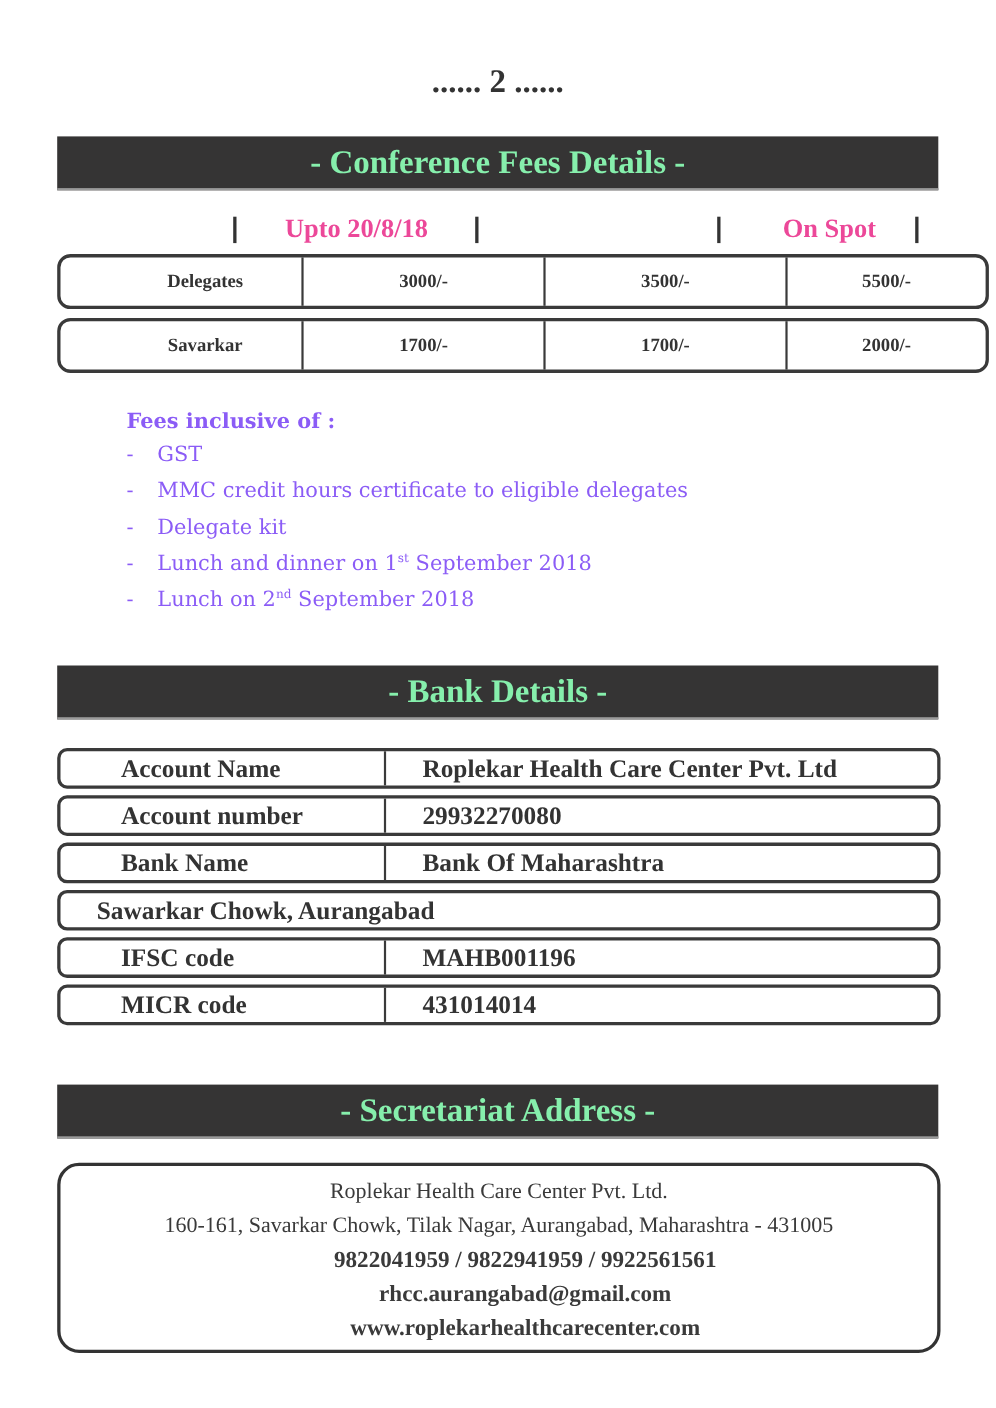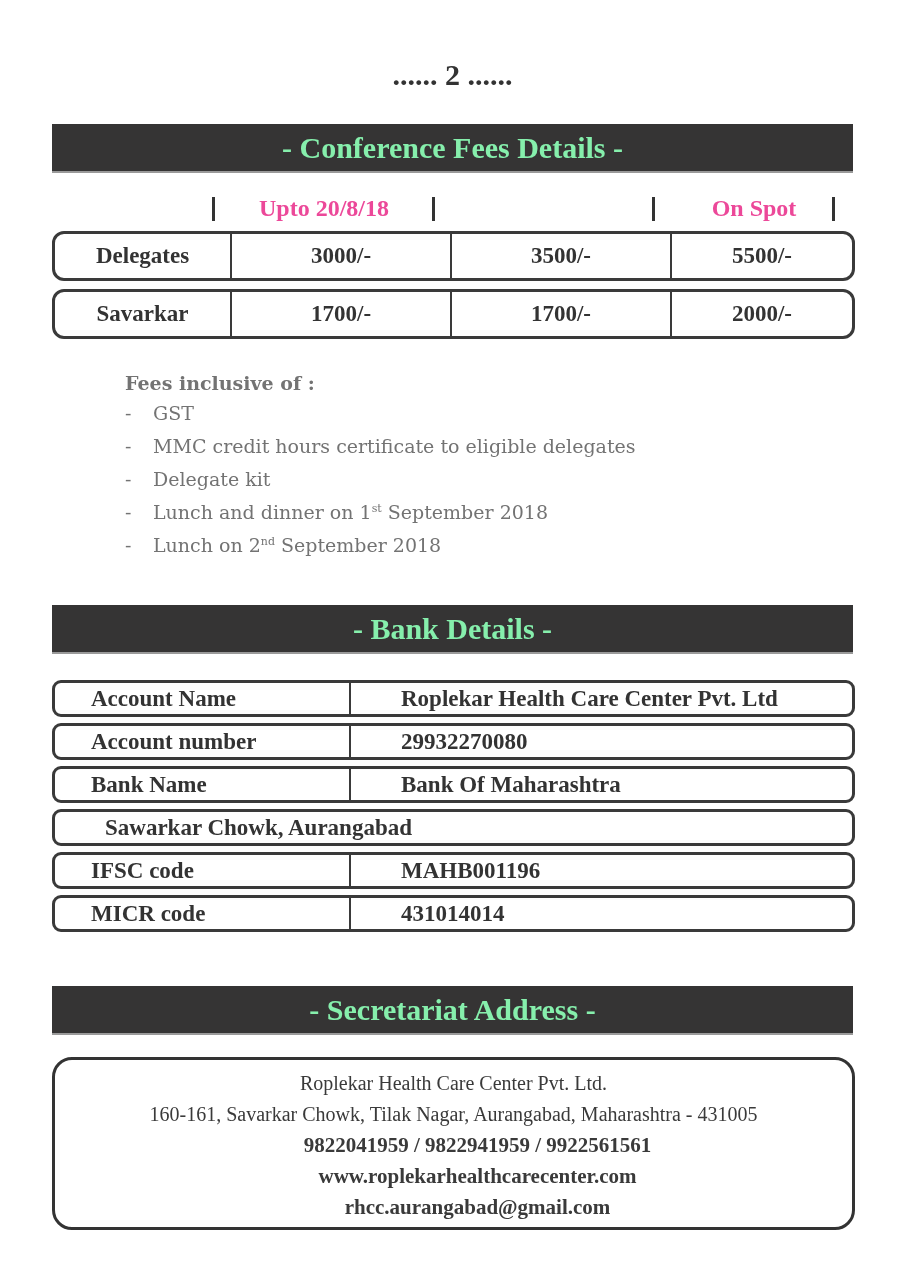--- a/index.html
+++ b/index.html
@@ -9,34 +9,34 @@
               font-family:"Liberation Serif", serif; font-weight:bold; font-size:30px; color:#333; }
   .section-bar { position:absolute; left:52px; width:801px; height:47px; background:#353434;
                  border-bottom:2px solid #9a9a9a; color:#86efac; text-align:center;
                  font-family:"Liberation Serif", serif; font-weight:bold; font-size:30px; line-height:47px; }
   .fee-head { position:absolute; top:195px; left:36px; width:801px; height:30px;
               font-family:"Liberation Serif", serif; font-weight:bold; font-size:24px; color:#ec4899; }
   .fee-head .col { position:absolute; top:0; text-align:center; width:220px; }
   .fee-head .bar { position:absolute; top:2px; width:3px; height:24px; background:#333; }
   .fee-row { position:absolute; left:52px; width:797px; height:44px; border:3px solid #3a3a3a;
              border-radius:12px; display:flex; font-family:"Liberation Serif", serif;
-             font-weight:bold; font-size:23px; color:#333; }
+             font-weight:bold; font-size:17px; color:#333;padding-left:44px; }
   .fee-row .cell { display:flex; align-items:center; justify-content:center; border-left:2px solid #3a3a3a; }
   .fee-row .cell:first-child { border-left:none; }
-  .incl { position:absolute; top:372px; left:125px; font-family:"DejaVu Serif", serif; color:#737373; }
+  .incl { position:absolute; top:372px; left:115px; font-family:"DejaVu Serif", serif; color:#8b5cf6; }
   .incl .title { font-weight:bold; font-size:19px; margin-bottom:8px; }
   .incl .item { font-size:19px; height:33px; display:flex; }
   .incl .dash { width:28px; }
   .incl sup { font-size:11px; }
   .bank-row { position:absolute; left:52px; width:797px; height:31px; border:3px solid #3a3a3a;
               border-radius:9px; display:flex; font-family:"Liberation Serif", serif;
               font-weight:bold; font-size:23px; color:#333; }
-  .bank-row .k { width:296px; padding-left:36px; box-sizing:border-box; display:flex; align-items:center;
+  .bank-row .k { width:296px; padding-left:55px; box-sizing:border-box; display:flex; align-items:center;
                  border-right:2px solid #3a3a3a; }
-  .bank-row .v { padding-left:50px; display:flex; align-items:center;text-align:center; }
+  .bank-row .v { padding-left:33px; display:flex; align-items:center;text-align:center; }
   .addr-box { position:absolute; top:1057px; left:52px; width:797px; height:167px; border:3px solid #333;
               border-radius:20px; text-align:center; font-family:"Liberation Serif", serif; color:#3a3a3a; }
   .addr-box .line { height:31px; line-height:31px; font-size:20px; }
   .addr-box .b { font-weight:bold; font-size:21px;margin-left:48px; }
 </style>
 </head>
 <body>
 
 <div class="page-num">...... 2 ......</div>
 
@@ -115,15 +115,15 @@
     <div class="v">431014014</div>
   </div>
 
 <div class="section-bar" style="top:986px">- Secretariat Address -</div>
 
 <div class="addr-box">
   <div style="height:8px"></div>
   <div class="line">Roplekar Health Care Center Pvt. Ltd.</div>
   <div class="line">160-161, Savarkar Chowk, Tilak Nagar, Aurangabad, Maharashtra - 431005</div>
   <div class="line b">9822041959 / 9822941959 / 9922561561</div>
+  <div class="line b">rhcc.aurangabad@gmail.com</div>
   <div class="line b">www.roplekarhealthcarecenter.com</div>
-  <div class="line b">rhcc.aurangabad@gmail.com</div>
 </div>
 
 </body></html>

